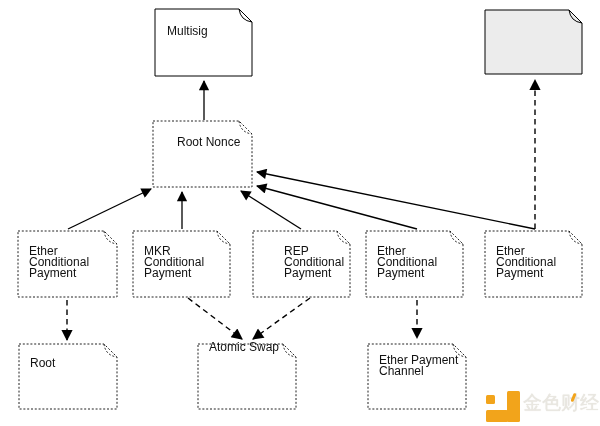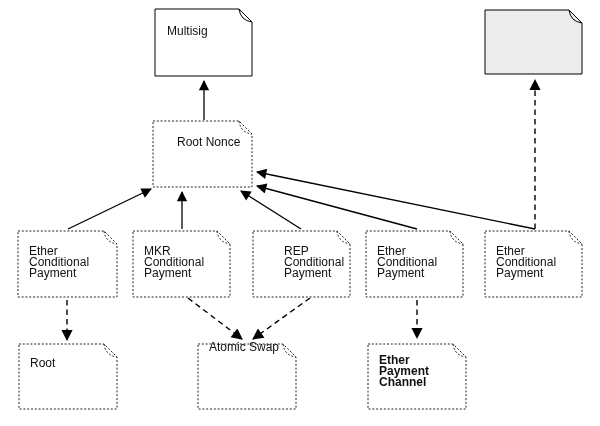--- a/index.html
+++ b/index.html
@@ -11,21 +11,21 @@
   .lbl-multisig{left:167px;top:26px;}
   .lbl-oracle{left:496px;top:24px;width:82px;}
   .lbl-root{left:177px;top:137px;}
   .lbl-b1{left:29px;top:246px;}
   .lbl-b2{left:144px;top:246px;}
   .lbl-b3{left:264px;top:246px;margin-left:20px;}
   .lbl-b4{left:377px;top:246px;}
   .lbl-b5{left:496px;top:246px;}
   .lbl-chess{left:30px;top:358px;}
   .lbl-atomic{left:209px;top:342px;width:84px;}
-  .lbl-epc{left:379px;top:355px;font-weight:bold;}
+  .lbl-epc{left:379px;top:355px;}
   #watermark{position:absolute;left:483px;top:389px;width:114px;height:35px;}
   #wm-icon{position:absolute;left:2px;top:2px;}
   #wm-text{position:absolute;left:40px;top:3px;font-size:19px;line-height:21px;
            letter-spacing:0;color:#e9e7e1;text-shadow:0 0 1px #dcd9d1;
            font-family:"Liberation Sans",sans-serif;white-space:nowrap;}
   #wm-accent{position:absolute;left:89px;top:4px;width:3px;height:9px;
              background:#f2a41b;border-radius:2px;transform:rotate(22deg);}
 </style>
 </head>
 <body>
@@ -89,14 +89,25 @@
   <div class="lbl lbl-root">Root Nonce</div>
   <div class="lbl lbl-b1">Ether Conditional Payment</div>
   <div class="lbl lbl-b2">MKR Conditional Payment</div>
   <div class="lbl lbl-b3">REP Conditional Payment</div>
   <div class="lbl lbl-b4">Ether Conditional Payment</div>
   <div class="lbl lbl-b5">Ether Conditional Payment</div>
   <div class="lbl lbl-chess">Root</div>
   <div class="lbl lbl-atomic">Atomic Swap</div>
   <div class="lbl lbl-epc">Ether Payment Channel</div>
 
+  <div id="watermark">
+    <svg id="wm-icon" width="36" height="32" viewBox="0 0 36 32">
+      <g fill="#f2a41b">
+        <rect x="1" y="4" width="9" height="9" rx="1.5"></rect>
+        <rect x="22" y="0" width="13" height="31" rx="1.5"></rect>
+        <rect x="1" y="19" width="22" height="12" rx="1.5"></rect>
+      </g>
+    </svg>
+    <span id="wm-text">金色财经</span>
+    <span id="wm-accent"></span>
+  </div>
 
 </div>
 
 </body></html>

